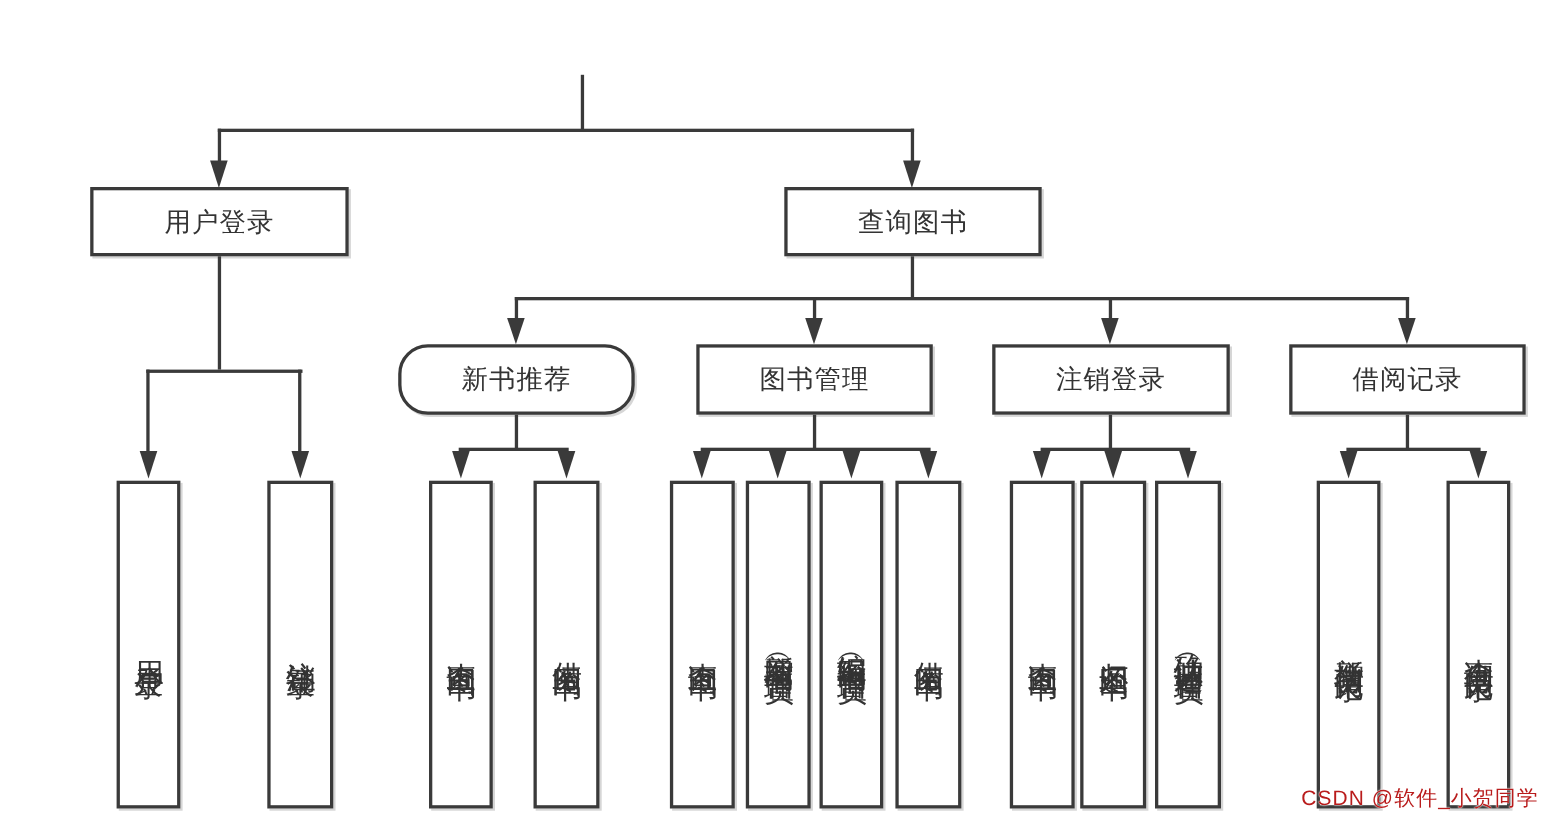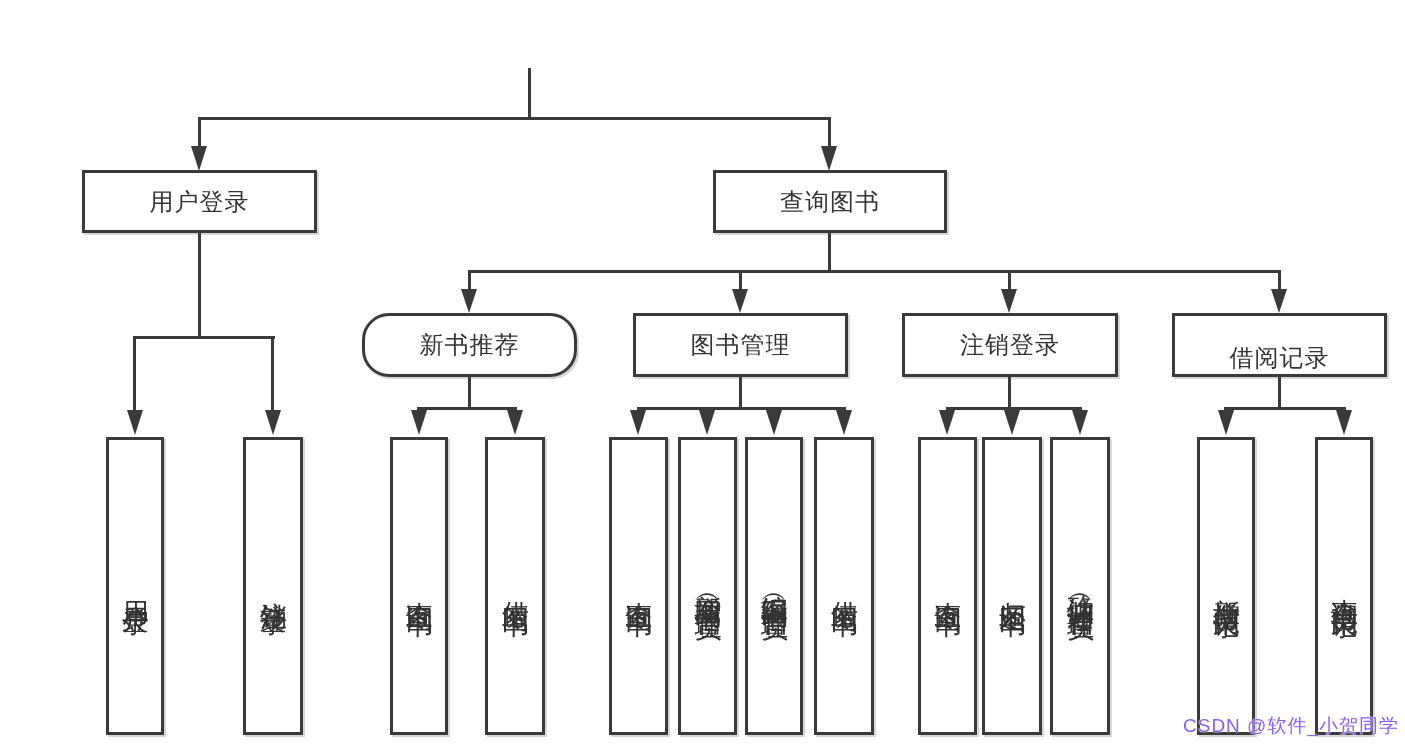--- a/index.html
+++ b/index.html
@@ -31,21 +31,21 @@
   .vline,.hline{position:absolute;background:#3a3a3a;}
   .arrow{
     position:absolute;width:0;height:0;
     border-left:8px solid transparent;
     border-right:8px solid transparent;
     border-top:25px solid #3a3a3a;
   }
   .arrow.short{border-top-width:24px;}
   .watermark{
     position:absolute;left:1183px;top:713px;
-    font-size:19px;color:#8b5cf6;letter-spacing:1px;white-space:nowrap;
+    font-size:19px;color:#b91c1c;letter-spacing:1px;white-space:nowrap;
     text-shadow:0 0 2px #ffffff,0 0 1px #ffffff;
   }
 </style>
 </head>
 <body>
 
 <div id="stage">
 
 
   <div class="vline" style="left:528px;top:68px;width:3px;height:50px;"></div>
@@ -82,21 +82,21 @@
 
   <div class="box" style="left:362px;top:313px;width:215px;height:64px;border-radius:27px;">
     <span class="hlabel">新书推荐</span>
   </div>
   <div class="box" style="left:633px;top:313px;width:215px;height:64px;">
     <span class="hlabel">图书管理</span>
   </div>
   <div class="box" style="left:902px;top:313px;width:216px;height:64px;">
     <span class="hlabel">注销登录</span>
   </div>
-  <div class="box" style="left:1172px;top:313px;width:215px;height:64px;align-items:flex-end;">
+  <div class="box" style="left:1172px;top:313px;width:215px;height:64px;">
     <span class="hlabel">借阅记录</span>
   </div>
 
   <div class="vline" style="left:468px;top:377px;width:3px;height:31px;"></div>
   <div class="hline" style="left:417px;top:407px;width:100px;height:3px;"></div>
   <div class="arrow" style="left:411px;top:410px;"></div>
   <div class="arrow" style="left:507px;top:410px;"></div>
 
   <div class="vline" style="left:739px;top:377px;width:3px;height:31px;"></div>
   <div class="hline" style="left:637px;top:407px;width:209px;height:3px;"></div>

